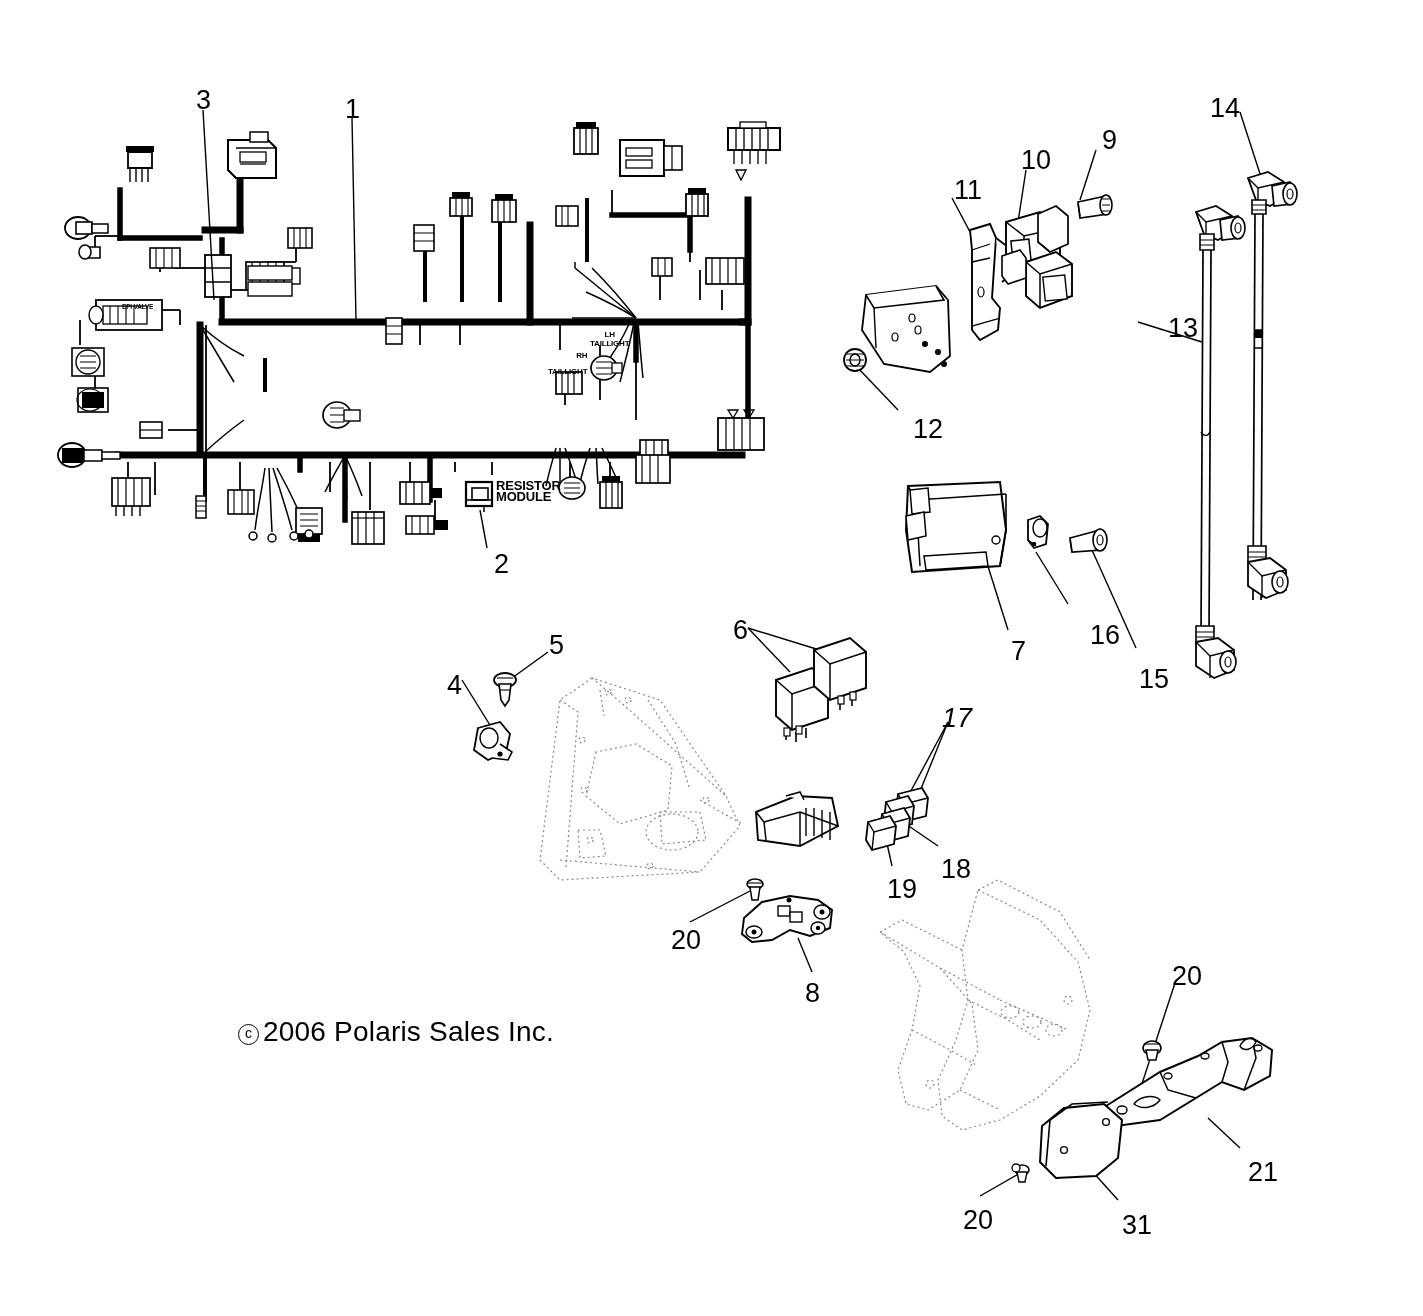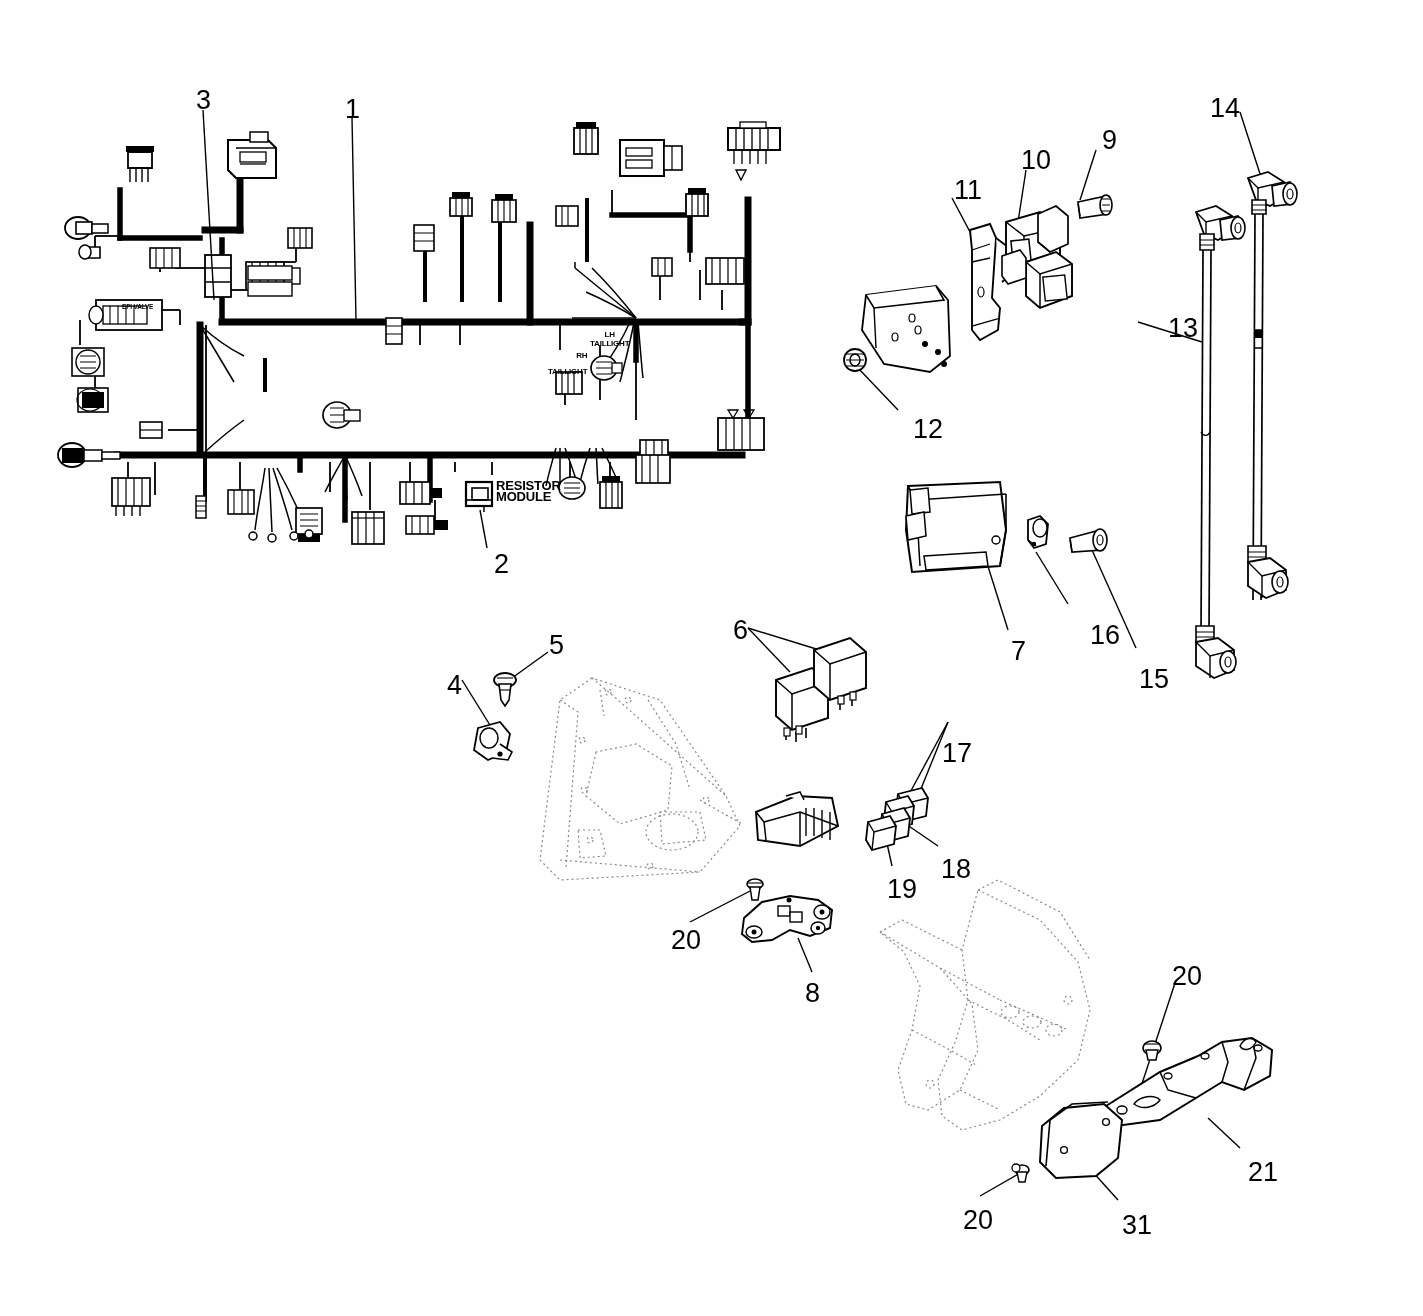--- a/index.html
+++ b/index.html
@@ -719,23 +719,26 @@
 <div class="callout" style="left:1011px; top:638px;">7</div>
 <div class="callout" style="left:805px;  top:980px;">8</div>
 <div class="callout" style="left:1102px; top:127px;">9</div>
 <div class="callout" style="left:1021px; top:147px;">10</div>
 <div class="callout" style="left:946px;  top:177px;margin-left:8px;">11</div>
 <div class="callout" style="left:906px;  top:416px;margin-left:7px;">12</div>
 <div class="callout" style="left:1124px; top:315px;margin-left:44px;">13</div>
 <div class="callout" style="left:1210px; top:95px;">14</div>
 <div class="callout" style="left:1139px; top:666px;">15</div>
 <div class="callout" style="left:1090px; top:622px;">16</div>
-<div class="callout" style="left:942px;  top:740px;">17</div>
+<div class="callout" style="left:942px;  top:705px;font-style:italic;">17</div>
 <div class="callout" style="left:941px;  top:856px;">18</div>
 <div class="callout" style="left:887px;  top:876px;">19</div>
 <div class="callout" style="left:671px;  top:927px;">20</div>
 <div class="callout" style="left:1172px; top:963px;">20</div>
 <div class="callout" style="left:963px;  top:1207px;">20</div>
 <div class="callout" style="left:1248px; top:1159px;">21</div>
 <div class="callout" style="left:1122px; top:1212px;">31</div>
 
-
+<div class="copyright">
+  <span class="csym">c</span><span>2006 Polaris Sales Inc.</span>
 </div>
 
+</div>
+
 </body></html>

